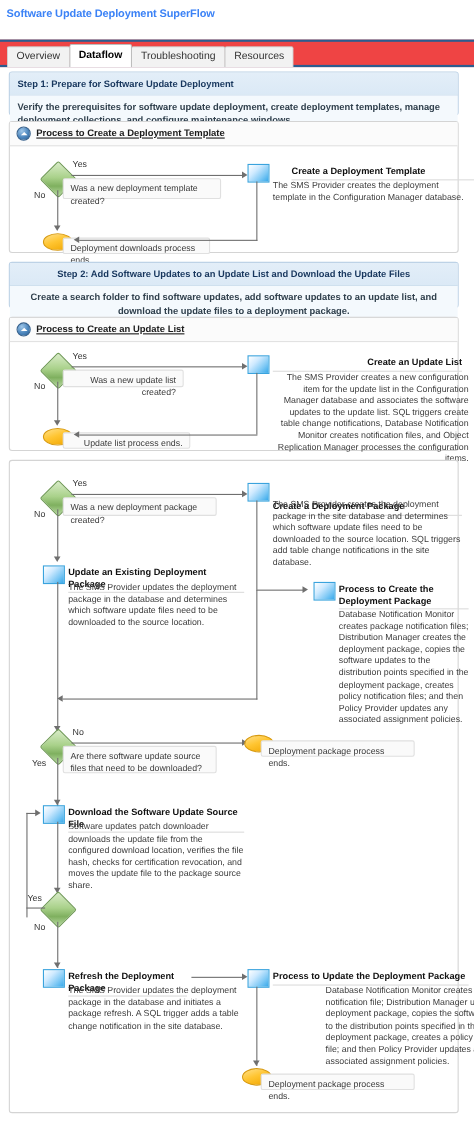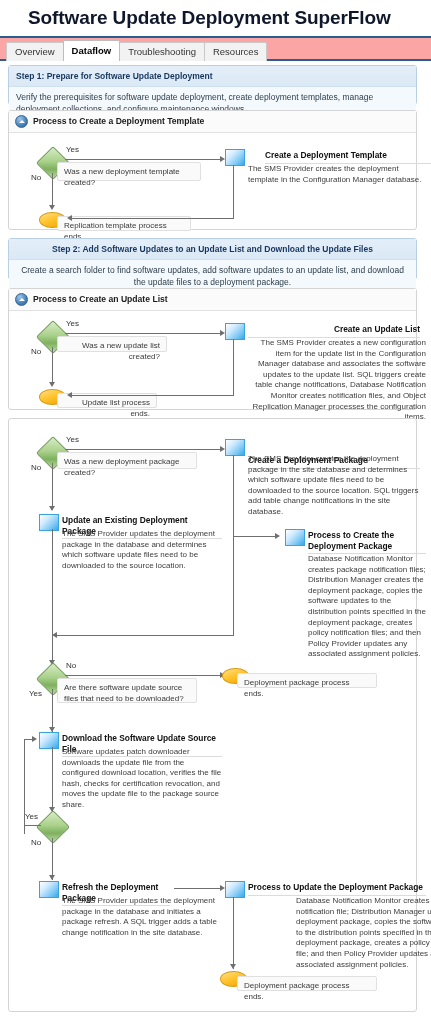--- a/index.html
+++ b/index.html
@@ -8,28 +8,28 @@
     background:#ffffff;
     font-family:"Liberation Sans", sans-serif;
     color:#1a1a1a;
     overflow:hidden;
     position:relative;
   }
   .page{position:relative;width:431px;height:1024px;}
 
   
   .title{
-    position:absolute; left:28px; top:7px;
-    font-size:19px; font-weight:bold; color:#0f172a;
+    position:absolute; left:6px; top:7px;
+    font-size:10px; font-weight:bold; color:#3b82f6;
     letter-spacing:-0.1px;
   }
   .tabstrip{
     position:absolute; left:0; top:36px; width:431px; height:23px;
     border-top:2px solid #2c5d8f;
-    background:#fca5a5;
+    background:#ef4444;
   }
   .tabstrip:after{
     content:""; position:absolute; left:0; bottom:0; width:431px; height:2px;
     background:#2c5d8f;
   }
   .tabs{position:absolute;left:6px;top:2px;display:flex;align-items:flex-end;z-index:3;}
   .tab{
     font-size:9.5px; color:#333;
     padding:3px 8px 3px 8px;
     border:1px solid #c9c9c9;
@@ -59,29 +59,31 @@
     font-size:8.5px; font-weight:bold; color:#17365d;
     padding:5px 7px 4px 7px;
     border-bottom:1px solid #cfe0ee;
     background:linear-gradient(#e3eef8,#dbe9f6);
     line-height:11px;
   }
   .step-body{
     font-size:8.5px; color:#30404d; line-height:11.5px;
     padding:5px 7px 6px 7px;
     background:#f4f9fd;
+    font-weight:bold;
   }
 
   
   .proc{
     position:absolute; left:8px; width:409px;
     border:1px solid #d4d4d4;
     border-radius:3px;
     background:#ffffff;
     box-sizing:border-box;
+    text-decoration:underline;
   }
   .proc-head{
     display:flex; align-items:center; gap:5px;
     padding:4px 7px 4px 6px;
     border-bottom:1px solid #e2e2e2;
     background:#fbfbfb;
   }
   .proc-title{font-size:8.6px;font-weight:bold;color:#1b1b1b;line-height:11px;}
   .chev{
     width:11px;height:11px;border-radius:50%;
@@ -184,21 +186,21 @@
       <div class="hline" style="left:56px;top:26px;width:156px;"></div>
       <div class="arr-r" style="left:211px;top:22.5px;"></div>
 
       <div class="callout" style="left:48px;top:29px;width:144px;height:19px;">Was a new deployment template created?</div>
 
       <div class="lbl" style="left:22px;top:40px;">No</div>
       <div class="vline" style="left:43px;top:40px;height:33px;"></div>
       <div class="arr-d" style="left:39.5px;top:72px;"></div>
 
       <div class="ellipse" style="left:30px;top:79px;"></div>
-      <div class="callout" style="left:48px;top:83px;width:134px;height:15px;">Replication template process ends.</div>
+      <div class="callout" style="left:48px;top:83px;width:134px;height:15px;">Deployment downloads process ends.</div>
 
       <div class="sqicon" style="left:216px;top:16px;"></div>
       <div class="nodehead" style="left:239px;top:17px;width:172px;margin-left:17px;">Create a Deployment Template</div>
       <div class="nodetext" style="left:239px;top:31px;width:176px;">The SMS Provider creates the deployment template in the Configuration Manager database.</div>
 
       <div class="vline" style="left:224px;top:32px;height:54px;"></div>
       <div class="hline" style="left:63px;top:85px;width:162px;"></div>
       <div class="arr-l" style="left:58px;top:81.5px;"></div>
     </div>
   </div>
@@ -221,21 +223,21 @@
       <div class="hline" style="left:56px;top:22px;width:156px;"></div>
       <div class="arr-r" style="left:211px;top:18.5px;"></div>
 
       <div class="callout" style="left:48px;top:25px;width:110px;height:16px;">Was a new update list created?</div>
 
       <div class="lbl" style="left:22px;top:36px;">No</div>
       <div class="vline" style="left:43px;top:36px;height:36px;"></div>
       <div class="arr-d" style="left:39.5px;top:71px;"></div>
 
       <div class="ellipse" style="left:30px;top:78px;"></div>
-      <div class="callout" style="left:48px;top:82px;width:100px;height:15px;">Update list process ends.</div>
+      <div class="callout" style="left:48px;top:82px;width:116px;height:15px;">Update list process ends.</div>
 
       <div class="sqicon" style="left:216px;top:12px;"></div>
       <div class="nodehead" style="left:239px;top:13px;width:172px;">Create an Update List</div>
       <div class="nodetext" style="left:239px;top:27px;width:178px;">The SMS Provider creates a new configuration item for the update list in the Configuration Manager database and associates the software updates to the update list. SQL triggers create table change notifications, Database Notification Monitor creates notification files, and Object Replication Manager processes the configuration items.</div>
 
       <div class="vline" style="left:224px;top:28px;height:56px;"></div>
       <div class="hline" style="left:63px;top:84px;width:162px;"></div>
       <div class="arr-l" style="left:58px;top:80.5px;"></div>
     </div>
   </div>

